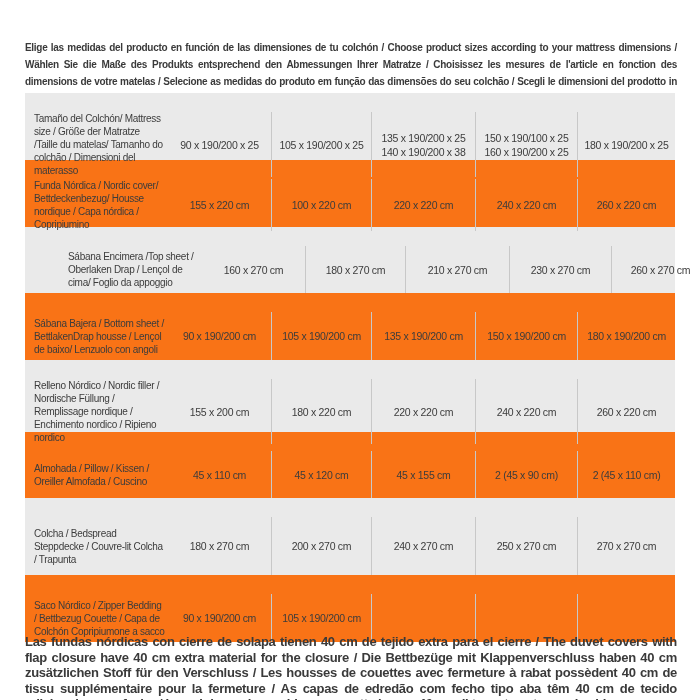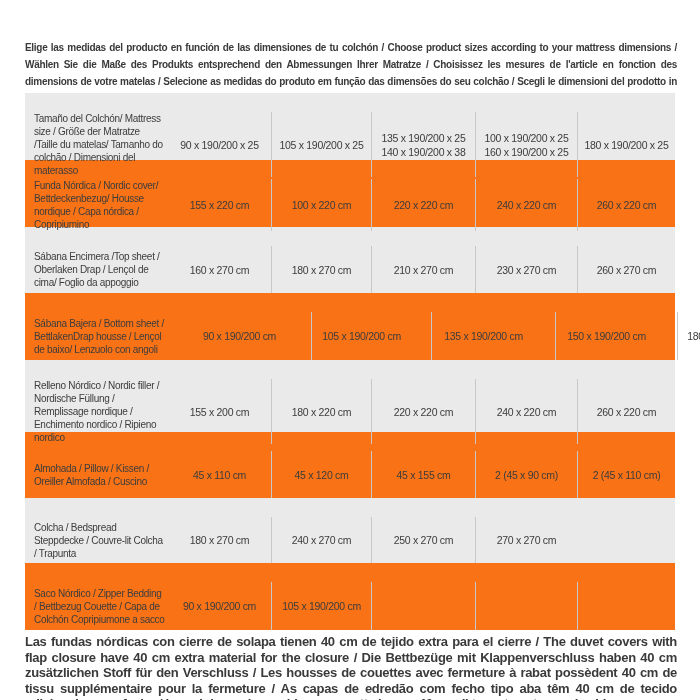--- a/index.html
+++ b/index.html
@@ -15,23 +15,23 @@
 
   .size-table {
     position: absolute; left: 25px; top: 93px; width: 650px;
   }
   .row {
     display: grid;
     grid-template-columns: 143px 103px 100px 104px 102px 98px;
   }
   .row.stripe { background: #eaeaea; }
   .row.plain  { background: #f97316; }
-  .r0 { height: 67px; } .r1 { height: 67px; } .r2 { height: 66px; }
-  .r3 { height: 67px; gap: 20px; } .r4 { height: 72px; } .r5 { height: 66px; }
-  .r6 { height: 65px; } .r7 { height: 67px; }
+  .r0 { height: 67px; } .r1 { height: 67px; } .r2 { height: 66px; padding-left: 34px; }
+  .r3 { height: 67px; } .r4 { height: 72px; } .r5 { height: 66px; }
+  .r6 { height: 77px; } .r7 { height: 67px; }
 
   .cell {
     display: flex; align-items: center;
     font-weight: normal; font-size: 10px; letter-spacing: -0.3px;
     color: #3c3c3c;
     margin-top: 19px;
   }
   .cell.label {
     justify-content: flex-start; text-align: left;
     padding-left: 9px; padding-right: 3px;
@@ -58,21 +58,21 @@
   <p class="intro">Elige las medidas del producto en función de las dimensiones de tu colchón / Choose product sizes according to your mattress dimensions / Wählen Sie die Maße des Produkts entsprechend den Abmessungen Ihrer Matratze / Choisissez les mesures de l'article en fonction des dimensions de votre matelas / Selecione as medidas do produto em função das dimensões do seu colchão / Scegli le dimensioni del prodotto in base alle dimensioni del tuo materasso</p>
 
   <div class="size-table">
 
     <div class="row stripe r0">
       <div class="cell label">Tamaño del Colchón/ Mattress size / Größe der Matratze /Taille du matelas/ Tamanho do colchão / Dimensioni del materasso</div>
       <div class="cell val">90 x 190/200 x 25</div>
       <div class="cell val">105 x 190/200 x 25</div>
       <div class="cell val">135 x 190/200 x 25
 140 x 190/200 x 38</div>
-      <div class="cell val">100 x 190/200 x 25
+      <div class="cell val">150 x 190/100 x 25
 160 x 190/200 x 25</div>
       <div class="cell val">180 x 190/200 x 25</div>
     </div>
 
     <div class="row plain r1">
       <div class="cell label">Funda Nórdica /  Nordic cover/ Bettdeckenbezug/ Housse nordique  / Capa nórdica / Copripiumino</div>
       <div class="cell val">155 x 220 cm</div>
       <div class="cell val">100 x 220 cm</div>
       <div class="cell val">220 x 220 cm</div>
       <div class="cell val">240 x 220 cm</div>
@@ -111,20 +111,21 @@
       <div class="cell val">45 x 110 cm</div>
       <div class="cell val">45 x 120 cm</div>
       <div class="cell val">45 x 155 cm</div>
       <div class="cell val">2 (45 x 90 cm)</div>
       <div class="cell val">2 (45 x 110 cm)</div>
     </div>
 
     <div class="row stripe r6">
       <div class="cell label">Colcha / Bedspread Steppdecke / Couvre-lit Colcha / Trapunta</div>
       <div class="cell val">180 x 270 cm</div>
+      <div class="cell val">200 x 270 cm</div>
       <div class="cell val">240 x 270 cm</div>
       <div class="cell val">250 x 270 cm</div>
       <div class="cell val">270 x 270 cm</div>
     </div>
 
     <div class="row plain r7">
       <div class="cell label">Saco Nórdico / Zipper Bedding / Bettbezug Couette  / Capa de Colchón Copripiumone a sacco</div>
       <div class="cell val">90 x 190/200 cm</div>
       <div class="cell val">105 x 190/200 cm</div>
       <div class="cell val"></div>

